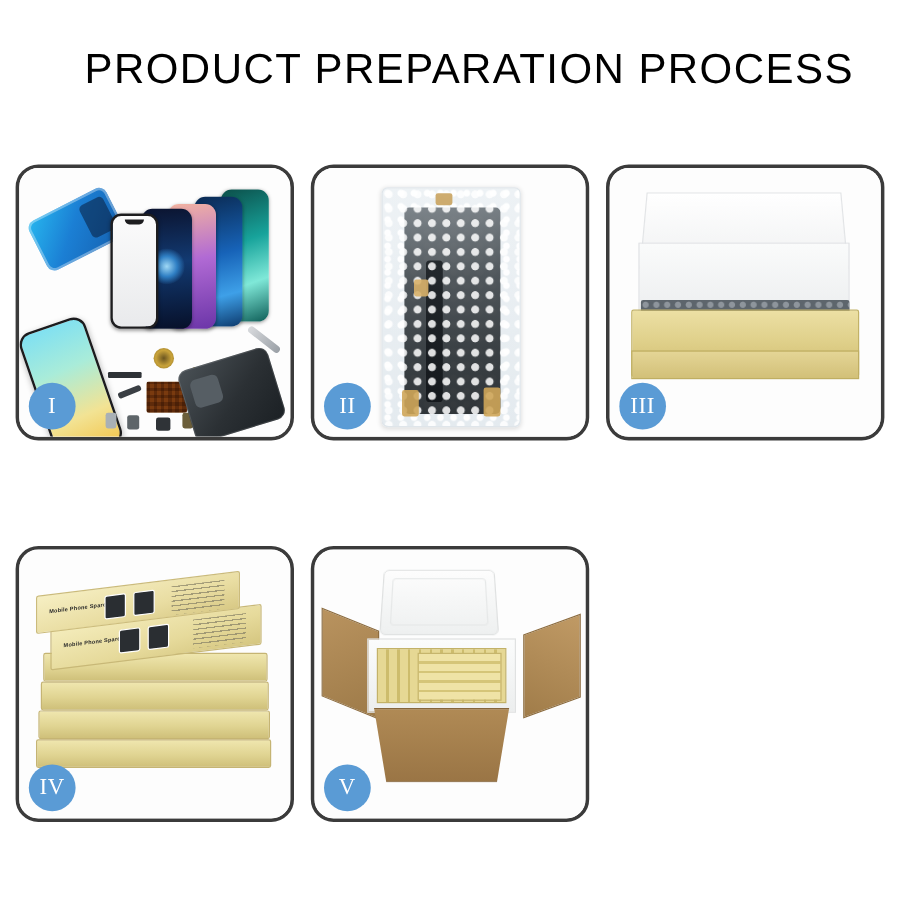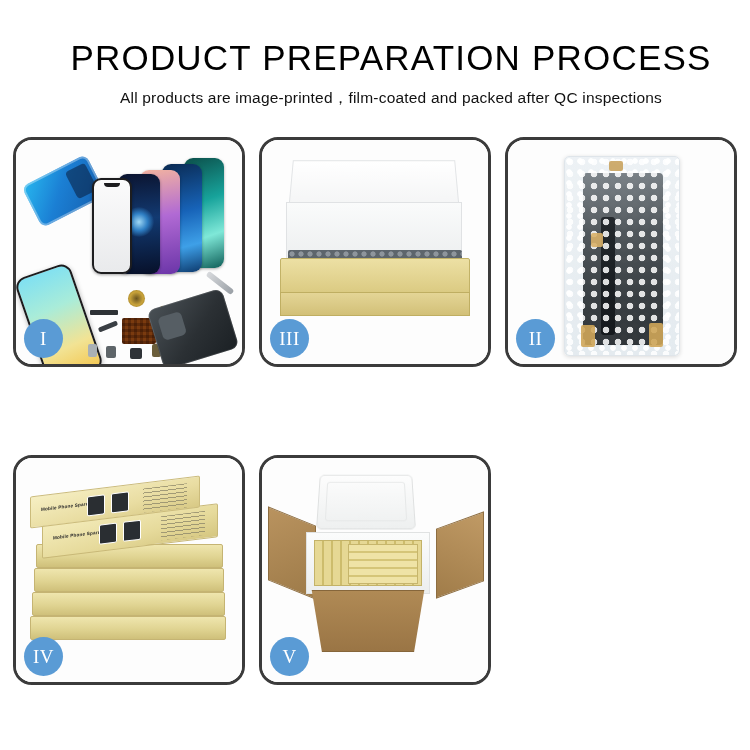--- a/index.html
+++ b/index.html
@@ -368,21 +368,20 @@
   .p6 .tapeB {
     position:absolute; left:50px; top:160px; width:18px; height:18px;
     background:rgba(150,120,78,.75);
   }
 </style>
 </head>
 <body>
 
 <div id="header">
   <div id="title">PRODUCT PREPARATION PROCESS</div>
-  <div id="subtitle">All products are image-printed，film-coated and packed after QC inspections</div>
 </div>
 
 <div id="grid">
 
   <div class="panel p1">
     <div class="stage">
       <div class="adhesive"></div>
       <div class="fan">
         <div class="ph ph5"></div>
         <div class="ph ph4"></div>
@@ -402,44 +401,44 @@
         <div class="chipb"></div>
         <div class="chipc"></div>
         <div class="chipd"></div>
       </div>
       <div class="backplate"></div>
       <div class="tool"></div>
     </div>
     <div class="badge">I</div>
   </div>
 
-  <div class="panel p3">
-    <div class="stage">
-      <div class="lidback"></div>
-      <div class="lidwall"></div>
-      <div class="trayinner"></div>
-      <div class="tray"></div>
-      <div class="trayfront"></div>
-    </div>
-    <div class="badge">III</div>
-  </div>
-
   <div class="panel p2">
     <div class="stage">
       <div class="wrap">
         <div class="inner"></div>
         <div class="flexstrip"></div>
         <div class="bubbles"></div>
         <div class="tapeA"></div>
         <div class="tapeB"></div>
         <div class="tapeC"></div>
         <div class="tapeD"></div>
       </div>
     </div>
     <div class="badge">II</div>
+  </div>
+
+  <div class="panel p3">
+    <div class="stage">
+      <div class="lidback"></div>
+      <div class="lidwall"></div>
+      <div class="trayinner"></div>
+      <div class="tray"></div>
+      <div class="trayfront"></div>
+    </div>
+    <div class="badge">III</div>
   </div>
 
   <div class="panel p4">
     <div class="stage">
       <div class="stack">
         <div class="layer l1"></div>
         <div class="layer l2"></div>
         <div class="layer l3"></div>
         <div class="layer l4"></div>
         <div class="topbox">

